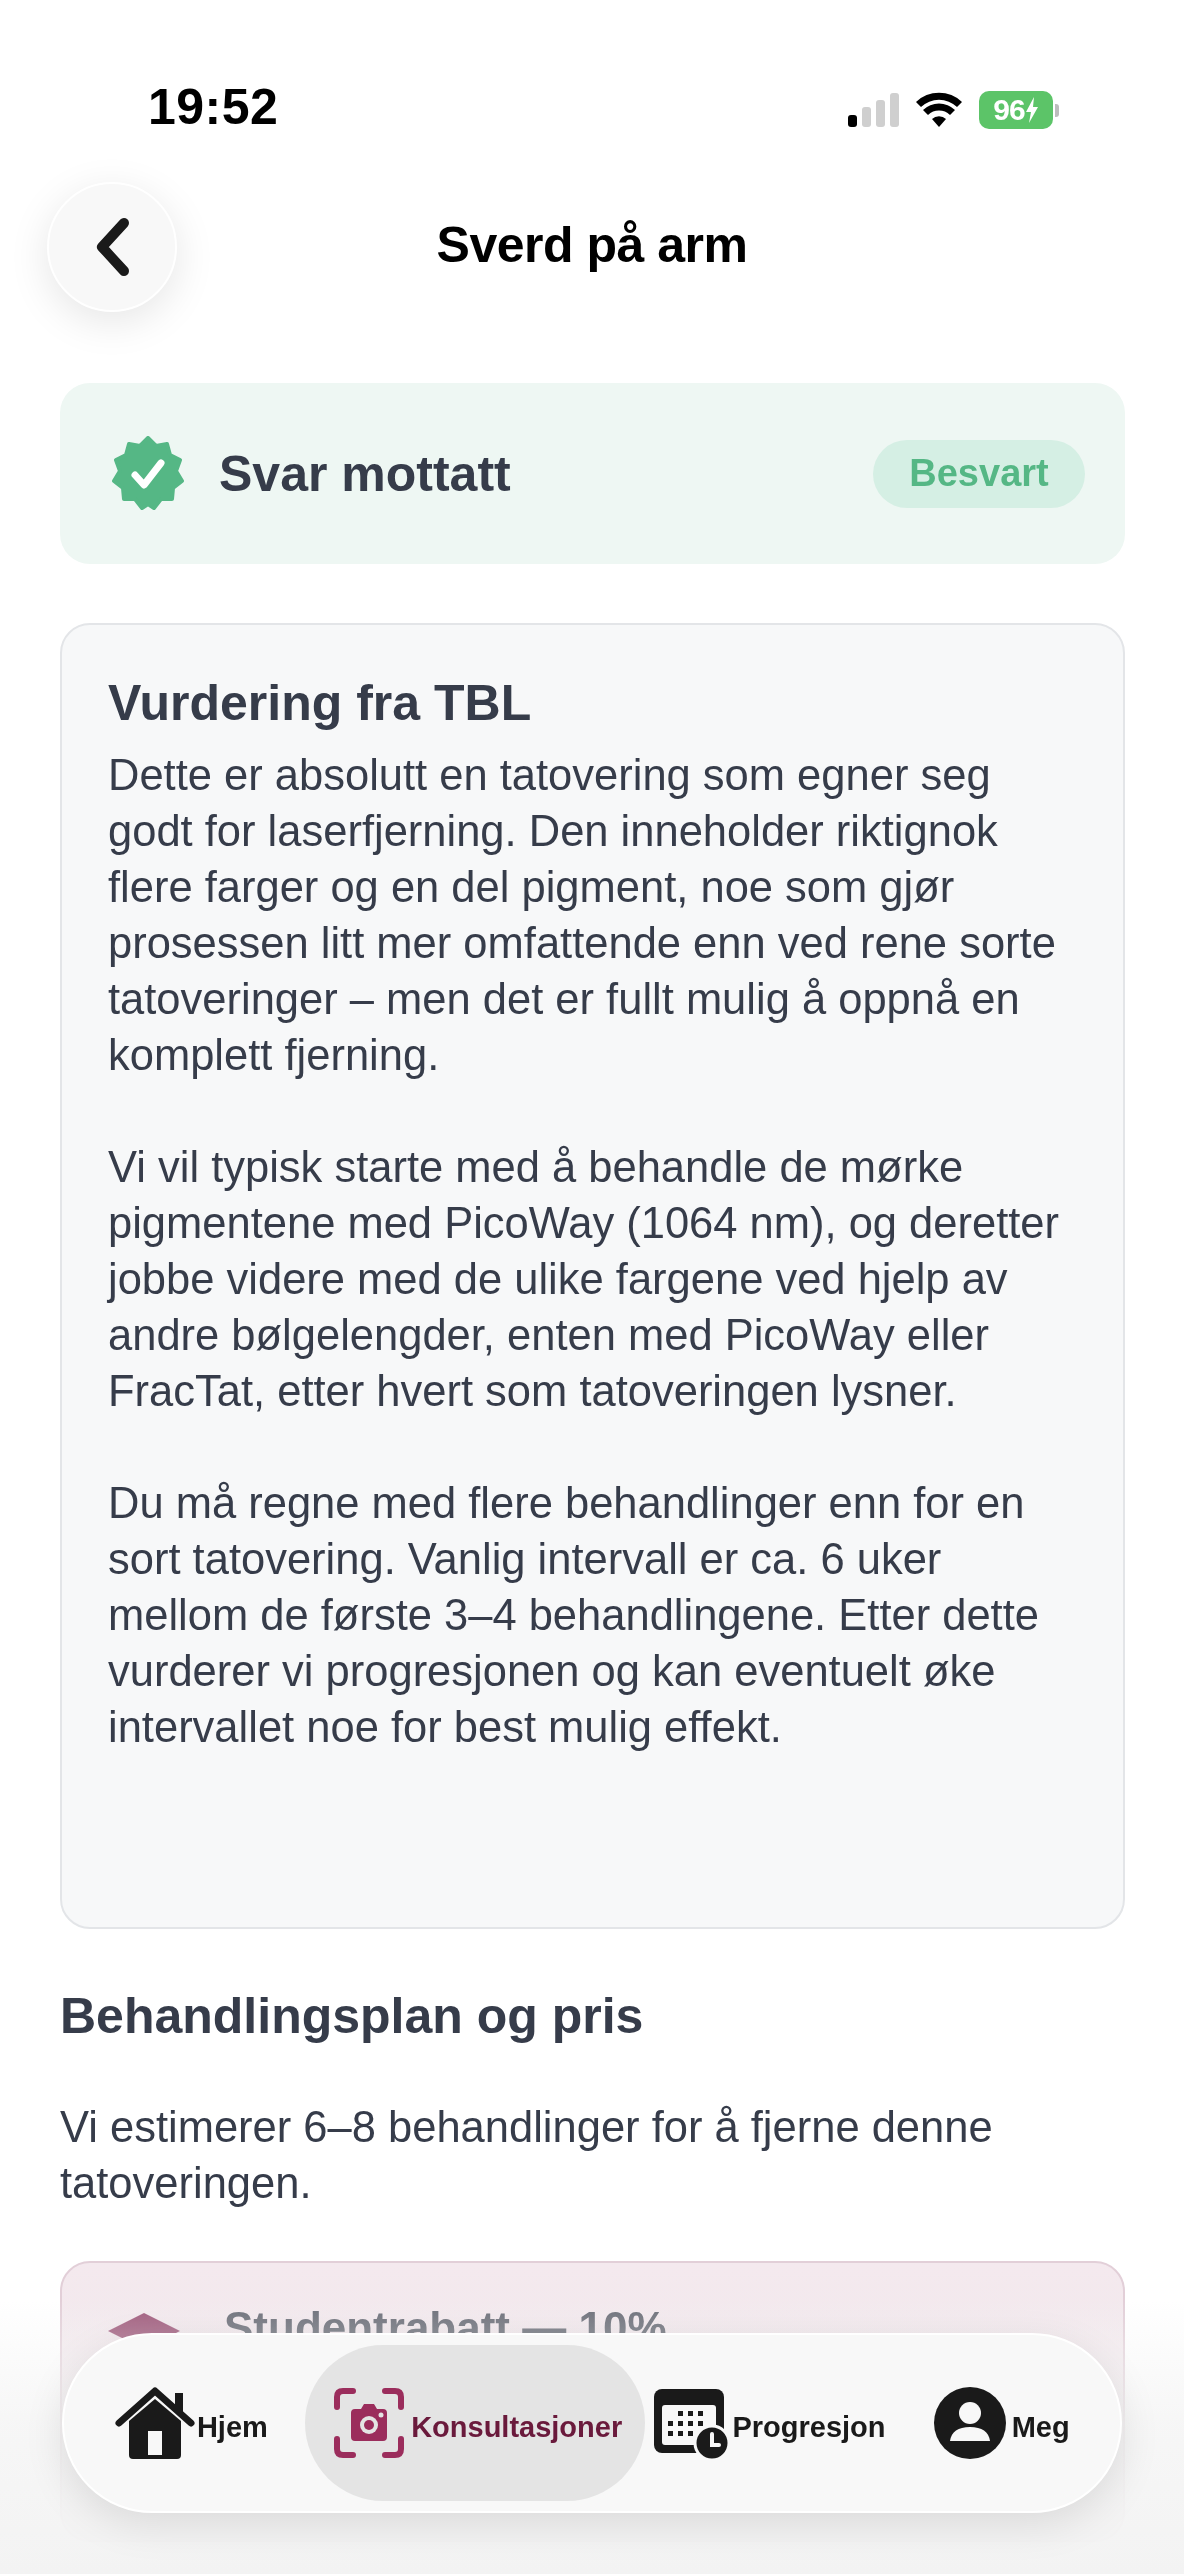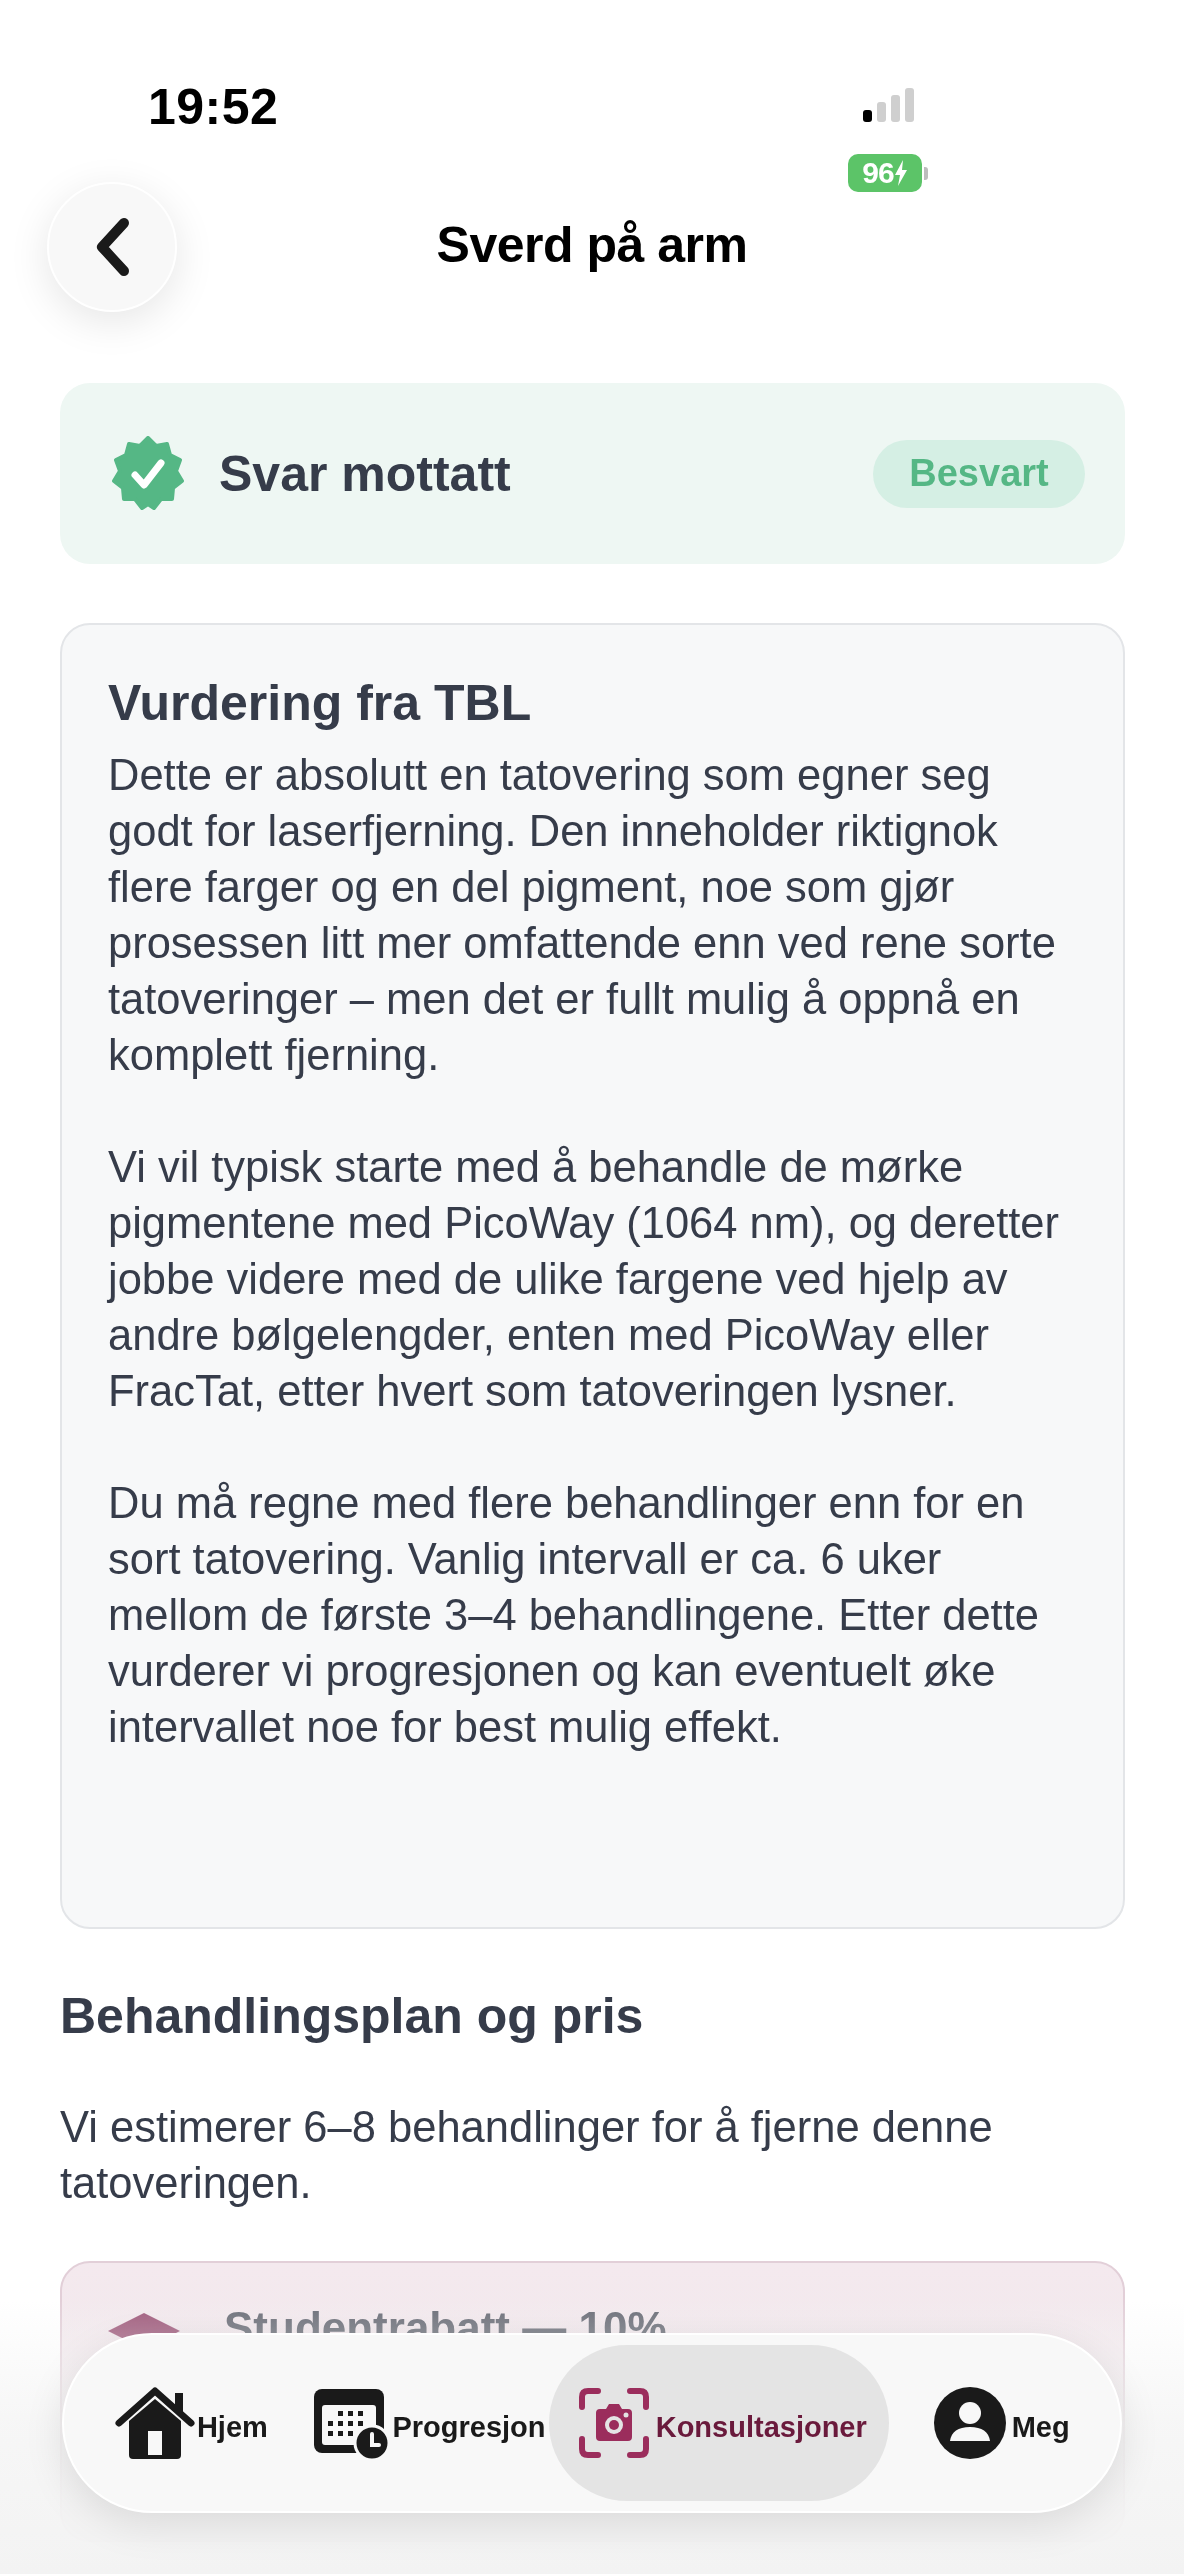--- a/index.html
+++ b/index.html
@@ -2,21 +2,21 @@
 <html><head>
   <meta charset="utf-8">
   <style>
     * { box-sizing: border-box; margin: 0; padding: 0; }
     html, body { width: 1184px; height: 2574px; overflow: hidden; background: #ffffff; }
     body { font-family: "Liberation Sans", "DejaVu Sans", sans-serif; color: #363c4a; position: relative; }
 
     
     .status-bar { position: absolute; top: 12px; left: 0; width: 1184px; height: 150px; }
     .status-time { position: absolute; left: 148px; top: 66px; font-size: 50px; font-weight: 700; color: #000; letter-spacing: 0.5px; }
-    .status-icons { position: absolute; left: 848px; top: 76px; height: 44px; display: flex; align-items: center; gap: 16px; flex-direction: column; }
+    .status-icons { position: absolute; left: 848px; top: 76px; height: 44px; display: flex; align-items: center; gap: 16px; }
     .signal { display: flex; align-items: flex-end; gap: 5px; height: 34px; }
     .signal span { width: 9px; border-radius: 3px; background: #cfcfcf; }
     .signal span:nth-child(1) { height: 12px; background: #000; }
     .signal span:nth-child(2) { height: 20px; }
     .signal span:nth-child(3) { height: 27px; }
     .signal span:nth-child(4) { height: 34px; }
     .battery { display: flex; align-items: center; }
     .battery-body { width: 74px; height: 38px; background: #5cc468; border-radius: 10px; color: #fff; font-weight: 700; font-size: 30px; display: flex; align-items: center; justify-content: center; letter-spacing: -1px; }
     .battery-cap { width: 4px; height: 13px; background: #bdbdbd; border-radius: 0 3px 3px 0; margin-left: 2px; }
 
@@ -129,20 +129,37 @@
     <div class="nav-icon">
       <svg width="84" height="76" viewBox="0 0 84 76">
         <path d="M6 38 L42 6 L78 38" fill="none" stroke="#1a1a1a" stroke-width="7" stroke-linecap="round" stroke-linejoin="round"></path>
         <rect x="62" y="8" width="8" height="20" fill="#1a1a1a"></rect>
         <path d="M16 36 L42 14 L68 36 V70 Q68 74 64 74 H20 Q16 74 16 70 Z" fill="#1a1a1a"></path>
         <rect x="35" y="46" width="14" height="24" fill="#f8f8f8"></rect>
       </svg>
     </div>
     <div class="nav-label">Hjem</div>
   </div>
+  <div class="nav-item active" style="width:342px;">
+    <div class="nav-icon">
+      <svg width="72" height="72" viewBox="0 0 72 72">
+        <g fill="none" stroke="#9b2d5c" stroke-width="6" stroke-linecap="round">
+          <path d="M4 20 V10 Q4 4 10 4 H20"></path>
+          <path d="M52 4 H62 Q68 4 68 10 V20"></path>
+          <path d="M68 52 V62 Q68 68 62 68 H52"></path>
+          <path d="M20 68 H10 Q4 68 4 62 V52"></path>
+        </g>
+        <path d="M18 26 Q18 22 22 22 H28 L31 17 H41 L44 22 H50 Q54 22 54 26 V50 Q54 54 50 54 H22 Q18 54 18 50 Z" fill="#9b2d5c"></path>
+        <circle cx="36" cy="38" r="9" fill="#e4e4e4"></circle>
+        <circle cx="36" cy="38" r="5" fill="#9b2d5c"></circle>
+        <circle cx="48" cy="28" r="2.5" fill="#e4e4e4"></circle>
+      </svg>
+    </div>
+    <div class="nav-label">Konsultasjoner</div>
+  </div>
   <div class="nav-item" style="width:246px;">
     <div class="nav-icon">
       <svg width="84" height="76" viewBox="0 0 84 76">
         <rect x="6" y="4" width="70" height="64" rx="8" fill="#1a1a1a"></rect>
         <rect x="14" y="20" width="54" height="40" rx="3" fill="#f8f8f8"></rect>
         <g fill="#1a1a1a">
           <rect x="30" y="26" width="5" height="5"></rect>
             <rect x="40" y="26" width="5" height="5"></rect>
             <rect x="50" y="26" width="5" height="5"></rect>
           <rect x="20" y="36" width="5" height="5"></rect>
@@ -152,37 +169,20 @@
           <rect x="20" y="46" width="5" height="5"></rect>
             <rect x="30" y="46" width="5" height="5"></rect>
             <rect x="40" y="46" width="5" height="5"></rect>
         </g>
         <circle cx="64" cy="58" r="17" fill="#1a1a1a" stroke="#f8f8f8" stroke-width="3"></circle>
         <path d="M64 49 V60 H71" fill="none" stroke="#f8f8f8" stroke-width="4" stroke-linecap="round"></path>
       </svg>
     </div>
     <div class="nav-label">Progresjon</div>
   </div>
-  <div class="nav-item active" style="width:342px;">
-    <div class="nav-icon">
-      <svg width="72" height="72" viewBox="0 0 72 72">
-        <g fill="none" stroke="#9b2d5c" stroke-width="6" stroke-linecap="round">
-          <path d="M4 20 V10 Q4 4 10 4 H20"></path>
-          <path d="M52 4 H62 Q68 4 68 10 V20"></path>
-          <path d="M68 52 V62 Q68 68 62 68 H52"></path>
-          <path d="M20 68 H10 Q4 68 4 62 V52"></path>
-        </g>
-        <path d="M18 26 Q18 22 22 22 H28 L31 17 H41 L44 22 H50 Q54 22 54 26 V50 Q54 54 50 54 H22 Q18 54 18 50 Z" fill="#9b2d5c"></path>
-        <circle cx="36" cy="38" r="9" fill="#e4e4e4"></circle>
-        <circle cx="36" cy="38" r="5" fill="#9b2d5c"></circle>
-        <circle cx="48" cy="28" r="2.5" fill="#e4e4e4"></circle>
-      </svg>
-    </div>
-    <div class="nav-label">Konsultasjoner</div>
-  </div>
   <div class="nav-item" style="width:220px;">
     <div class="nav-icon">
       <svg width="76" height="76" viewBox="0 0 76 76">
         <circle cx="38" cy="38" r="36" fill="#1a1a1a"></circle>
         <circle cx="38" cy="28" r="11" fill="#f8f8f8"></circle>
         <path d="M18 56 Q20 42 38 42 Q56 42 58 56 Z" fill="#f8f8f8"></path>
       </svg>
     </div>
     <div class="nav-label">Meg</div>
   </div>

